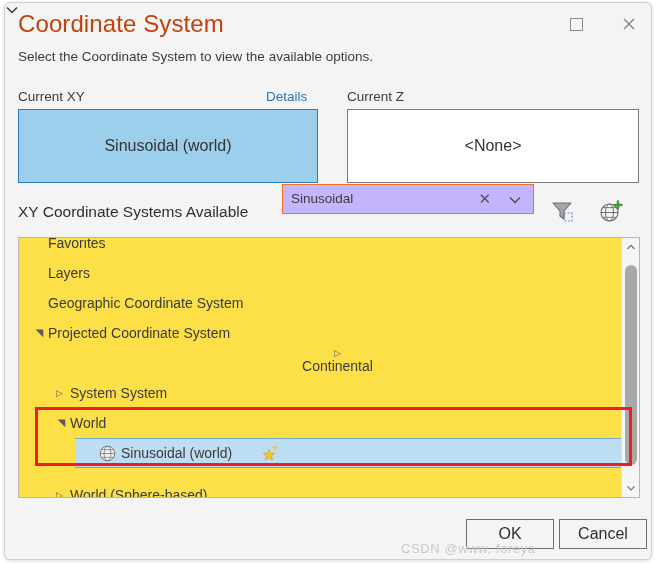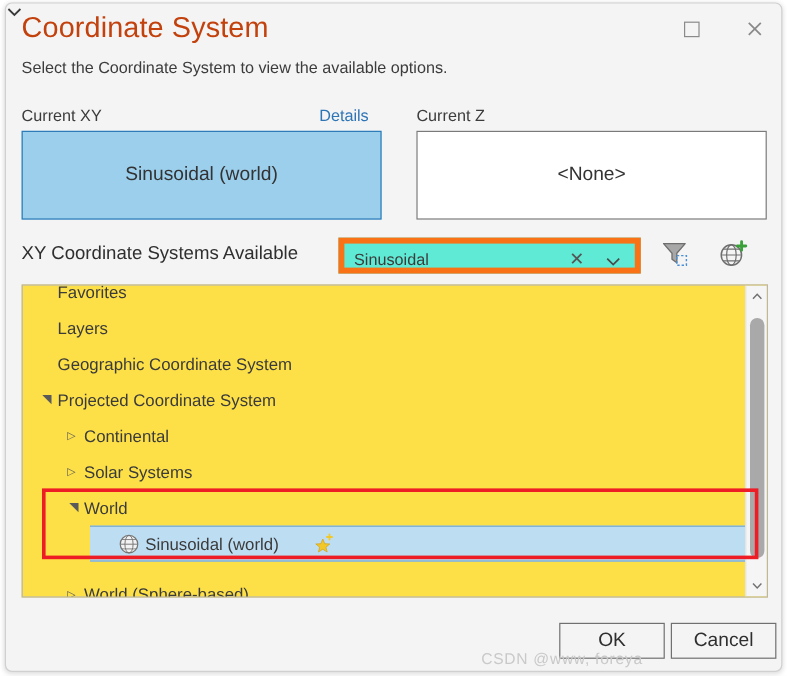--- a/index.html
+++ b/index.html
@@ -130,25 +130,25 @@
   #lbl-available {
     position: absolute;
     left: 13px;
     top: 200px;
     font-size: 15.5px;
     color: #2f2f2f;
   }
   #search-box {
     position: absolute;
     left: 277px;
-    top: 195px;
+    top: 181px;
     width: 252px;
     height: 30px;
-    background: #5eead4;
-    border: 5px solid #f97316;
+    background: #c4b5fd;
+    border: 1px solid #f97316;
     box-sizing: border-box;
   }
   #search-value {
     position: absolute;
     left: 8px;
     top: 6px;
     font-size: 13.5px;
     color: #3c3c3c;
   }
   #search-clear {
@@ -378,29 +378,29 @@
         <div class="tree-row" style="padding-left: 12px;">
           <span class="twisty"></span>
           <span style="width: 4px; display: inline-block; flex: 0 0 auto;"></span>
           <span>Geographic Coordinate System</span>
         </div>
         <div class="tree-row" style="padding-left: 12px;">
           <span class="twisty tw-expanded"></span>
           <span style="width: 4px; display: inline-block; flex: 0 0 auto;"></span>
           <span>Projected Coordinate System</span>
         </div>
+        <div class="tree-row" style="padding-left: 34px; flex-direction: column;">
+          <span class="twisty tw-collapsed"></span>
+          <span style="width: 4px; display: inline-block; flex: 0 0 auto;"></span>
+          <span>Continental</span>
+        </div>
         <div class="tree-row" style="padding-left: 34px;">
           <span class="twisty tw-collapsed"></span>
           <span style="width: 4px; display: inline-block; flex: 0 0 auto;"></span>
-          <span>Continental</span>
-        </div>
-        <div class="tree-row" style="padding-left: 34px;">
-          <span class="twisty tw-collapsed"></span>
-          <span style="width: 4px; display: inline-block; flex: 0 0 auto;"></span>
-          <span>Solar Systems</span>
+          <span>System System</span>
         </div>
         <div class="tree-row" style="padding-left: 34px; align-items: center;">
           <span class="twisty tw-expanded"></span>
           <span style="width: 4px; display: inline-block; flex: 0 0 auto;"></span>
           <span>World</span>
         </div>
         <div class="tree-row selected" style="padding-left: 8px; margin-left: 56px; width: 547px; box-sizing: border-box;">
           <span class="twisty"></span>
           <span style="display: inline-flex; margin: 0px 5px 0px 3px; flex: 0 0 auto;">
             <svg width="17" height="17" viewBox="0 0 17 17">

